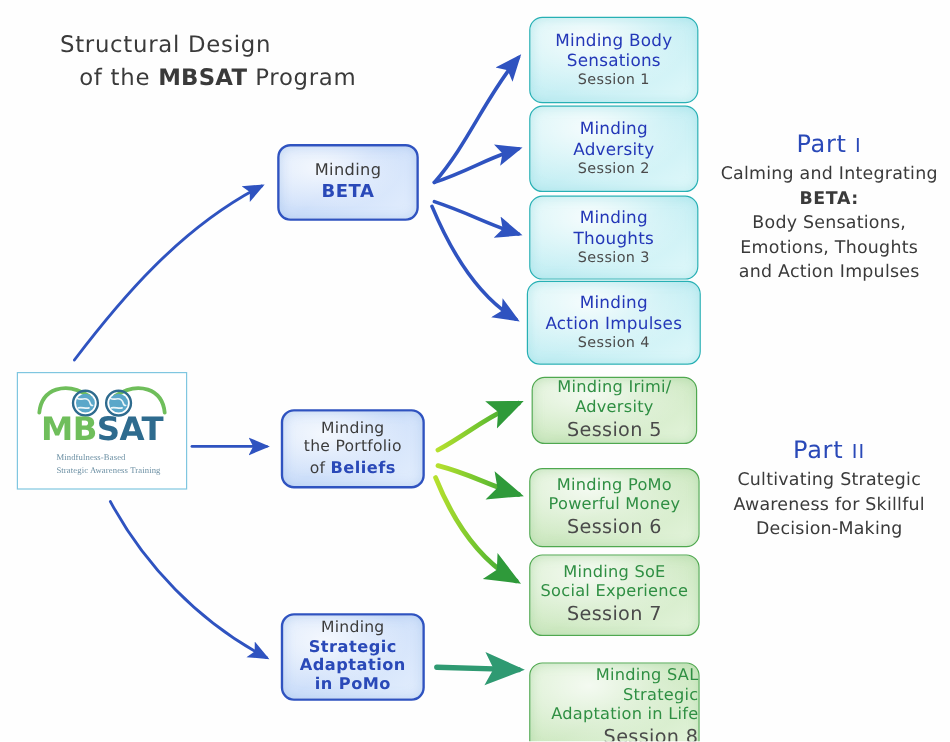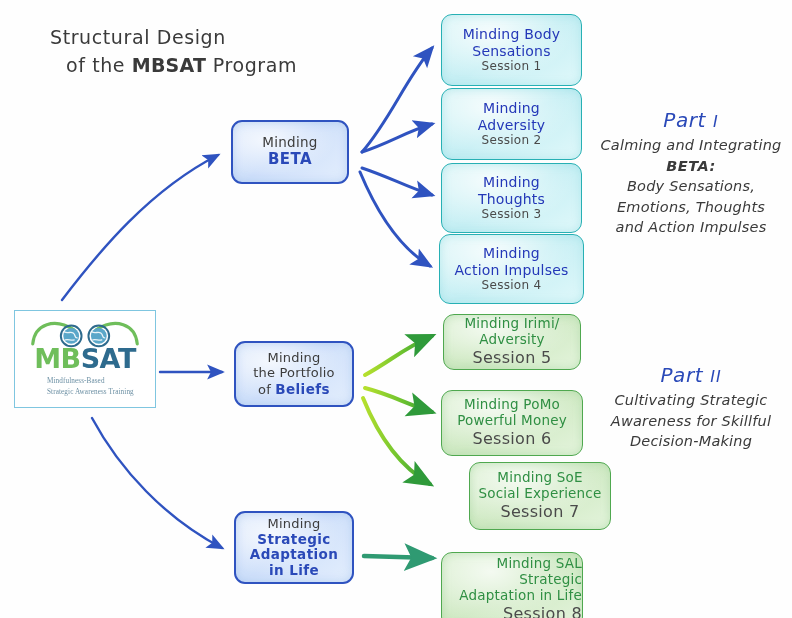--- a/index.html
+++ b/index.html
@@ -171,21 +171,20 @@
     font-size: 16px;
     margin-top: 2px;
     letter-spacing: 0.3px;
   }
 
   
   .part {
     position: absolute;
     text-align: center;
     font-family: "DejaVu Sans", sans-serif;
-    font-style: italic;
   }
   .part-head {
     color: #2a49b8;
     font-size: 20px;
     letter-spacing: 0.6px;
     margin-bottom: 3px;
   }
   .part-head .num {
     font-size: 16px;
     letter-spacing: 1px;
@@ -276,21 +275,21 @@
   <div class="node blue" style="left:234px; top:341px; width:120px; height:66px;">
     <div class="lbl-mid">Minding</div>
     <div class="lbl-mid">the Portfolio</div>
     <div><span class="lbl-mid">of </span><span class="lbl-accent sm">Beliefs</span></div>
   </div>
 
   <div class="node blue" style="left:234px; top:511px; width:120px; height:73px;">
     <div class="lbl-mid">Minding</div>
     <div class="lbl-accent sm">Strategic</div>
     <div class="lbl-accent sm">Adaptation</div>
-    <div class="lbl-accent sm">in Life</div>
+    <div class="lbl-accent sm">in PoMo</div>
   </div>
 
   <div class="node cyan" style="left:441px; top:14px; width:141px; height:72px;">
     <div class="ttl">Minding Body</div>
     <div class="ttl">Sensations</div>
     <div class="ses">Session 1</div>
   </div>
 
   <div class="node cyan" style="left:441px; top:88px; width:141px; height:72px;">
     <div class="ttl">Minding</div>
@@ -315,21 +314,21 @@
     <div class="ttl">Adversity</div>
     <div class="ses">Session 5</div>
   </div>
 
   <div class="node green" style="left:441px; top:390px; width:142px; height:66px;text-align:right;">
     <div class="ttl">Minding PoMo</div>
     <div class="ttl">Powerful Money</div>
     <div class="ses">Session 6</div>
   </div>
 
-  <div class="node green" style="left:441px; top:462px; width:142px; height:68px;margin-left:28px;">
+  <div class="node green" style="left:441px; top:462px; width:142px; height:68px;">
     <div class="ttl">Minding SoE</div>
     <div class="ttl">Social Experience</div>
     <div class="ses">Session 7</div>
   </div>
 
   <div class="node green" style="left:441px; top:552px; width:142px; height:76px;align-items:flex-end;">
     <div class="ttl">Minding SAL</div>
     <div class="ttl">Strategic</div>
     <div class="ttl">Adaptation in Life</div>
     <div class="ses">Session 8</div>

